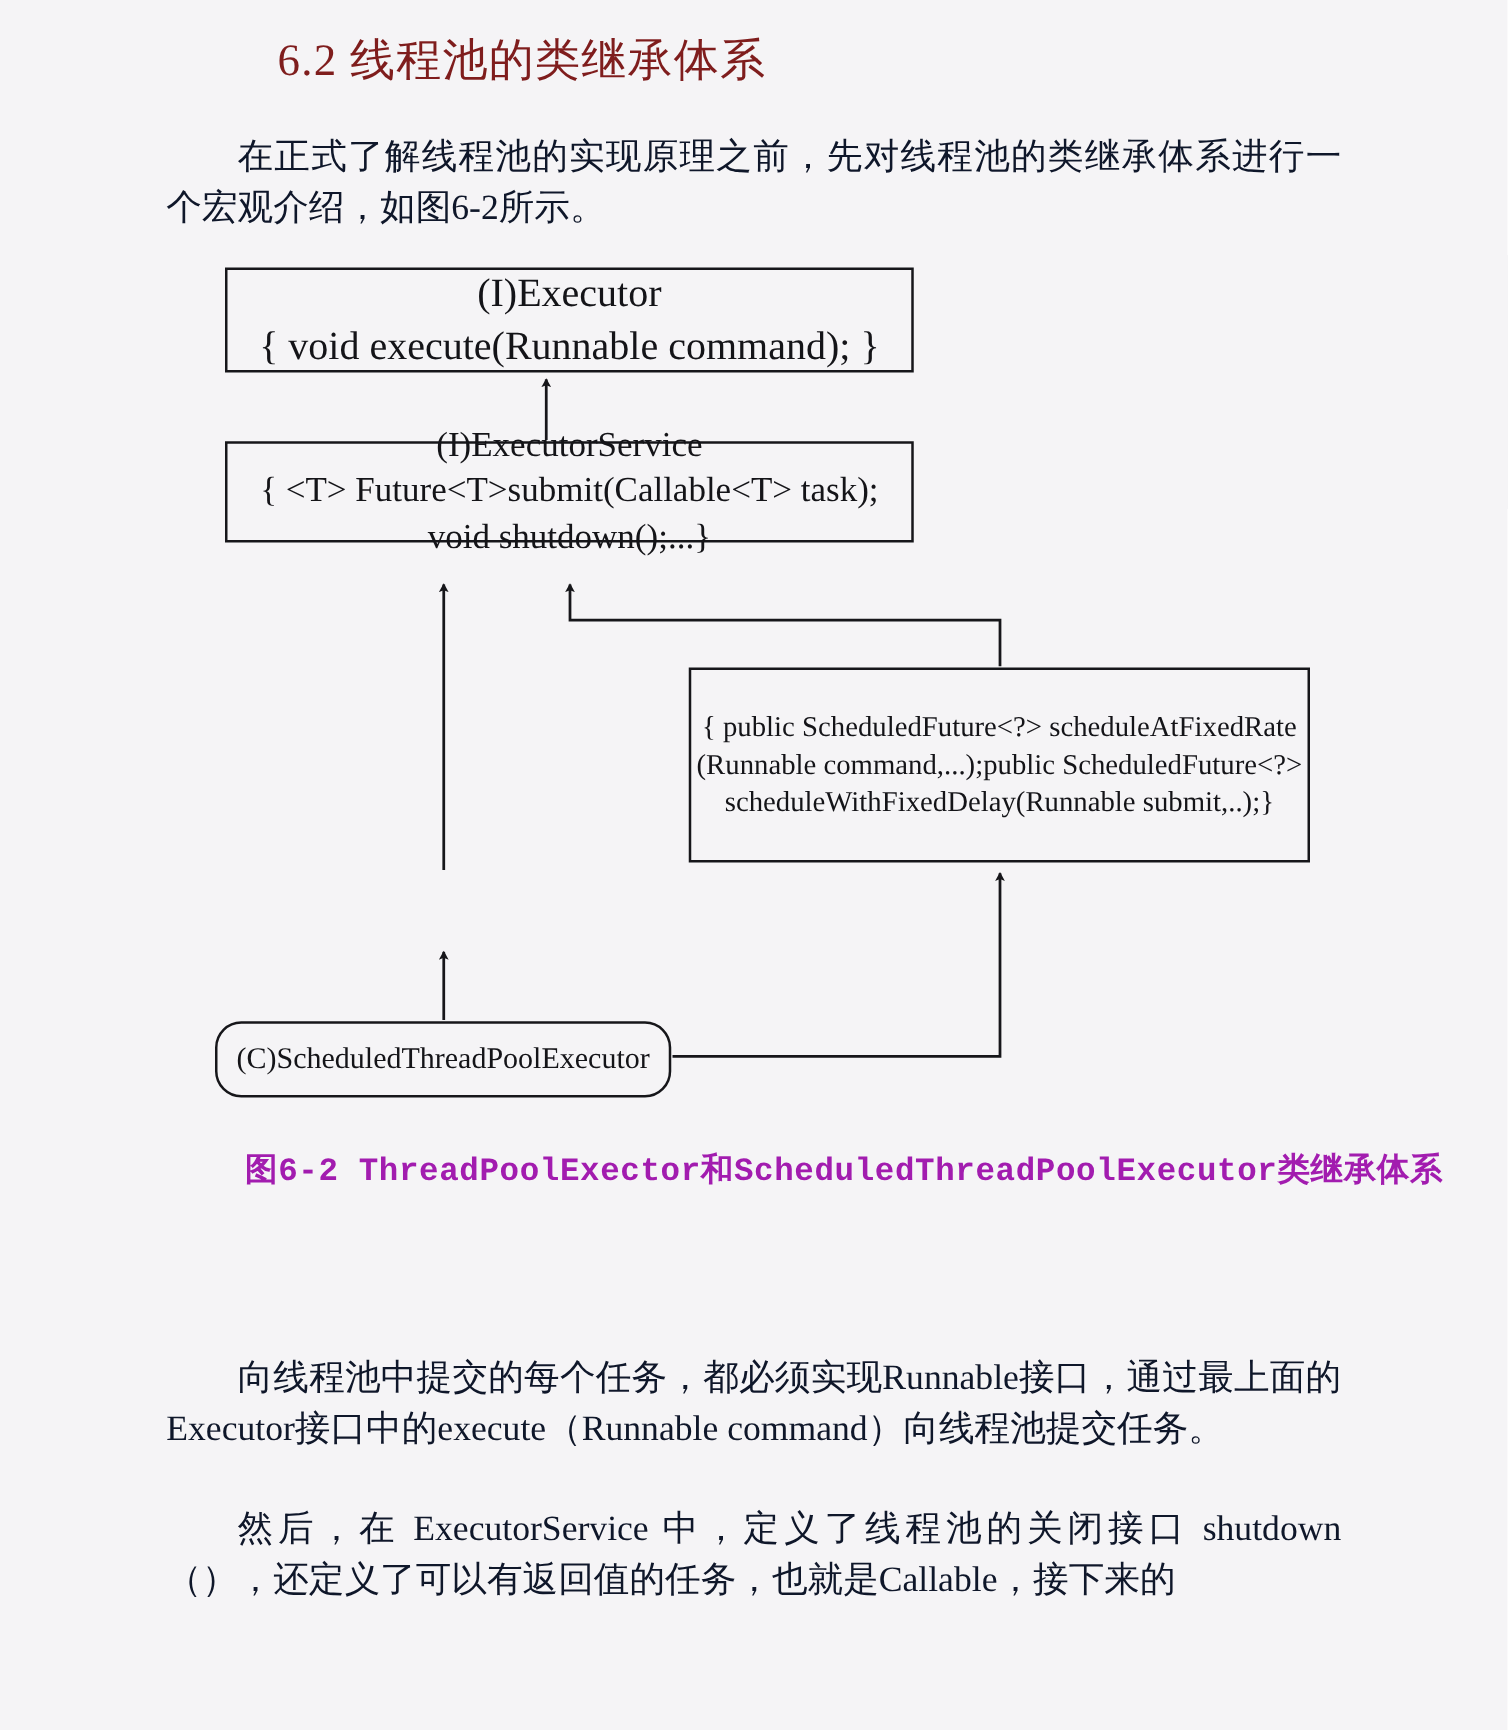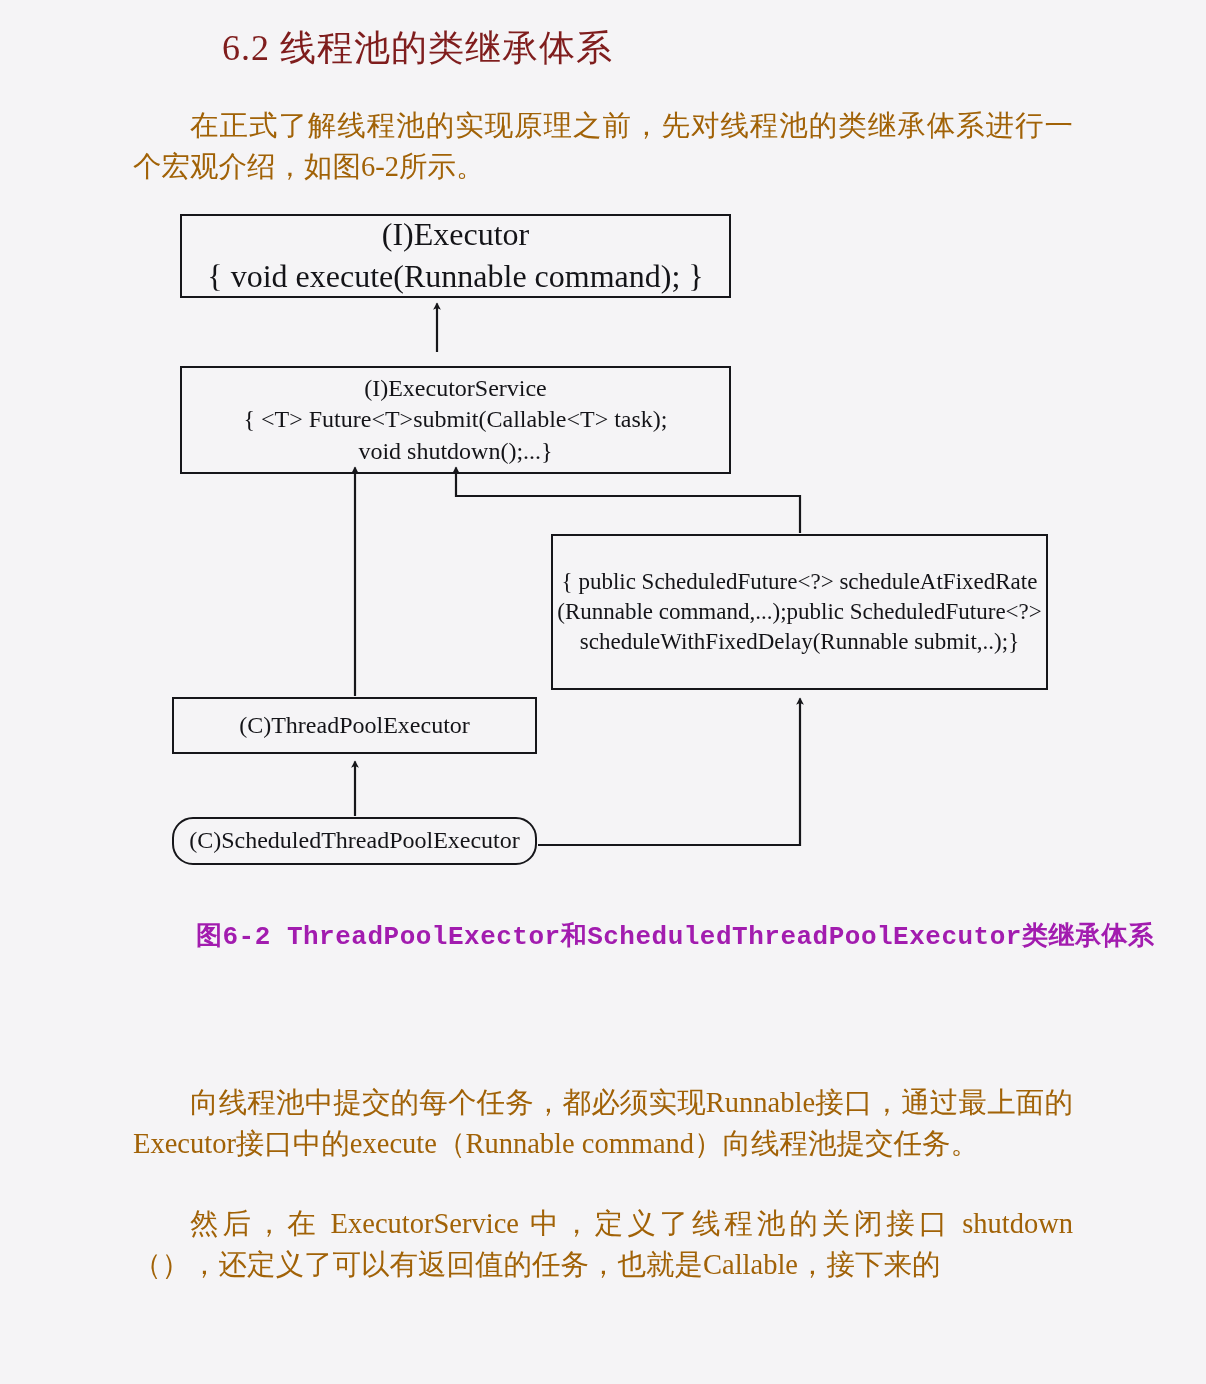--- a/index.html
+++ b/index.html
@@ -31,21 +31,21 @@
     font-family: "Liberation Serif", "DejaVu Serif", serif;
   }
 
   
   .para {
     position: absolute;
     left: 133px;
     width: 940px;
     font-size: 28.5px;
     line-height: 41px;
-    color: #a16207;
+    color: #0f172a;
     text-align: justify;
     text-justify: inter-character;
     font-family: "Liberation Serif", "DejaVu Serif", serif;
     text-indent: 2em;
   }
 
   
   #diagram {
     position: absolute;
     left: 0;
@@ -64,24 +64,24 @@
     align-items: center;
     justify-content: center;
     text-align: center;
     color: #141418;
     font-family: "Liberation Serif", "DejaVu Serif", serif;
     line-height: 1.30;
   }
   .node .ln { display: block; white-space: nowrap; }
 
   #node-executor       { left: 180px; top: 214px;  width: 551px; height: 84px;  font-size: 32px; }
-  #node-executorservice{ left: 180px; top: 353px;  width: 551px; height: 108px; font-size: 24px; margin-top: 13px; }
+  #node-executorservice{ left: 180px; top: 353px;  width: 551px; height: 81px; font-size: 28px; }
   #node-scheduled-svc  { left: 551px; top: 534px;  width: 497px; height: 156px; font-size: 23px; }
   #node-tpe            { left: 172px; top: 697px;  width: 365px; height: 57px;  font-size: 24px; }
-  #node-stpe           { left: 172px; top: 817px;  width: 365px; height: 48px;  font-size: 24px; border-radius: 21px; }
+  #node-stpe           { left: 172px; top: 817px;  width: 365px; height: 61px;  font-size: 24px; border-radius: 21px; }
 
   
   .fig-caption {
     position: absolute;
     left: 196px;
     top: 918px;
     font-size: 26px;
     font-weight: 700;
     color: #a21caf;
     white-space: nowrap;
@@ -108,23 +108,20 @@
     <span class="ln">{ &lt;T&gt; Future&lt;T&gt;submit(Callable&lt;T&gt; task);</span>
     <span class="ln">void shutdown();...}</span>
   </div>
 
   <div class="node" id="node-scheduled-svc">
     <span class="ln">{ public ScheduledFuture&lt;?&gt; scheduleAtFixedRate</span>
     <span class="ln">(Runnable command,...);public ScheduledFuture&lt;?&gt;</span>
     <span class="ln">scheduleWithFixedDelay(Runnable submit,..);}</span>
   </div>
 
-  <div class="node" id="node-tpe">
-    <span class="ln">(C)ThreadPoolExecutor</span>
-  </div>
 
   <div class="node" id="node-stpe">
     <span class="ln">(C)ScheduledThreadPoolExecutor</span>
   </div>
 
   <svg id="diagram" viewBox="0 0 1206 1384" xmlns="http://www.w3.org/2000/svg">
     <defs>
       <marker id="arrowhead" markerWidth="9" markerHeight="9" refX="6.2" refY="4.5" orient="auto" markerUnits="userSpaceOnUse">
         <path d="M0,0.6 L7.2,4.5 L0,8.4 L1.6,4.5 Z" fill="#16161a"></path>
       </marker>

